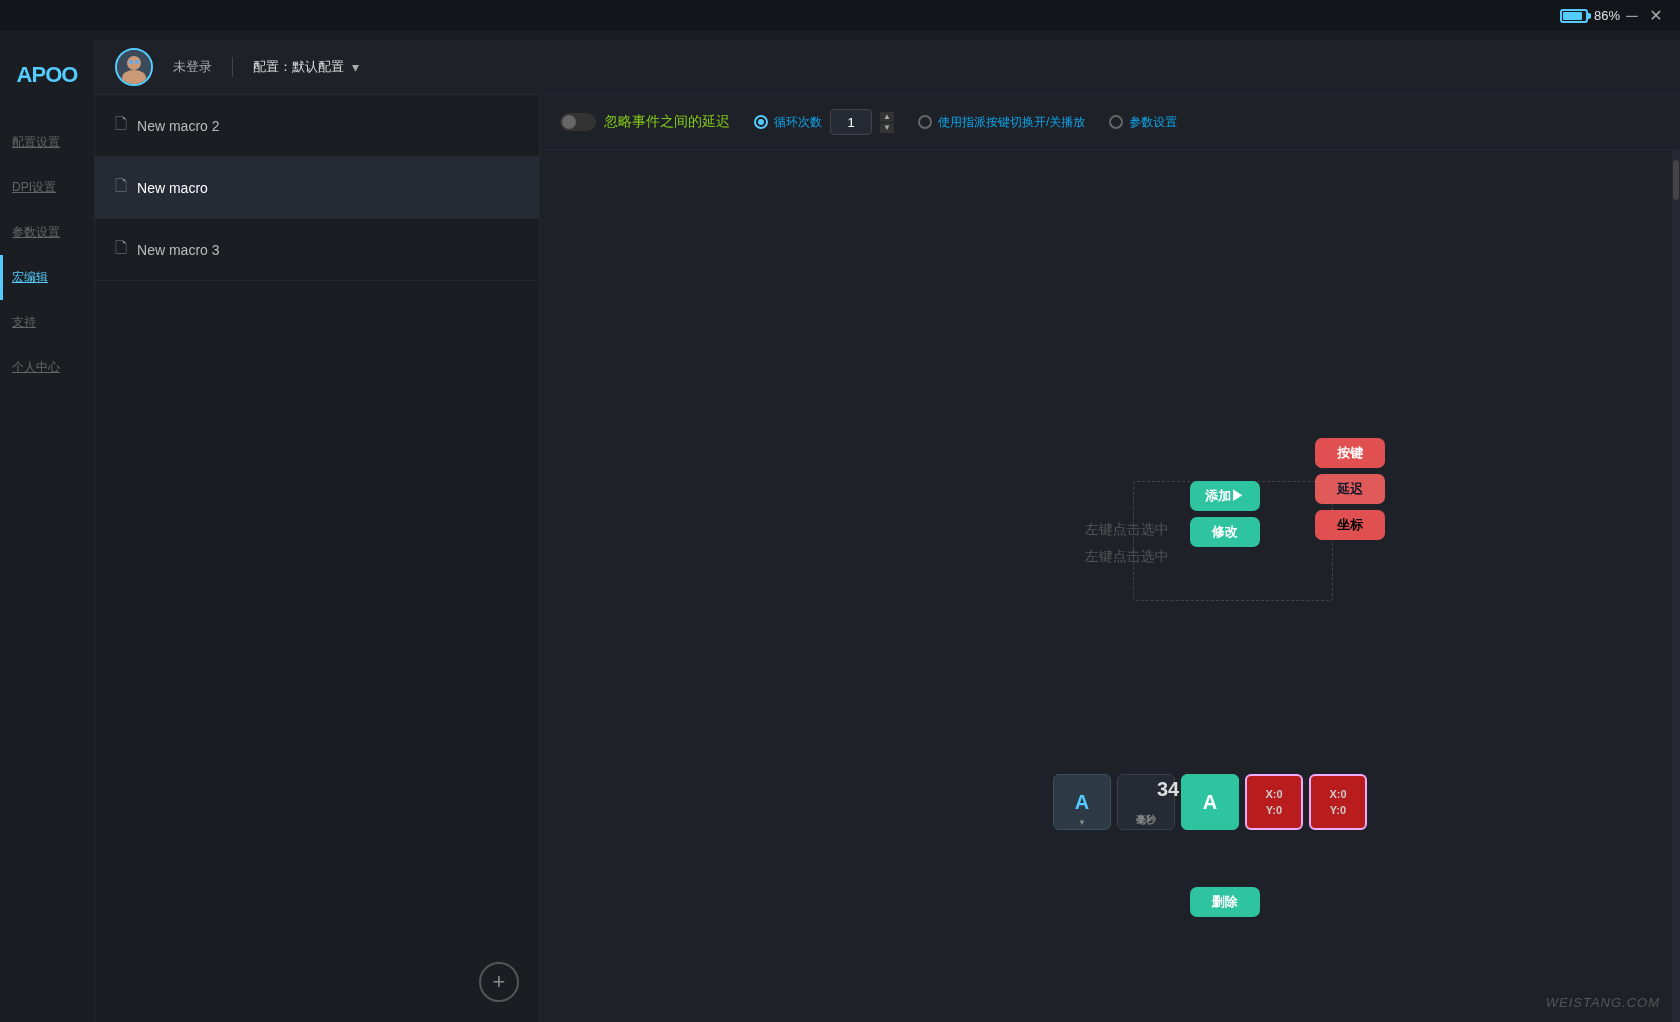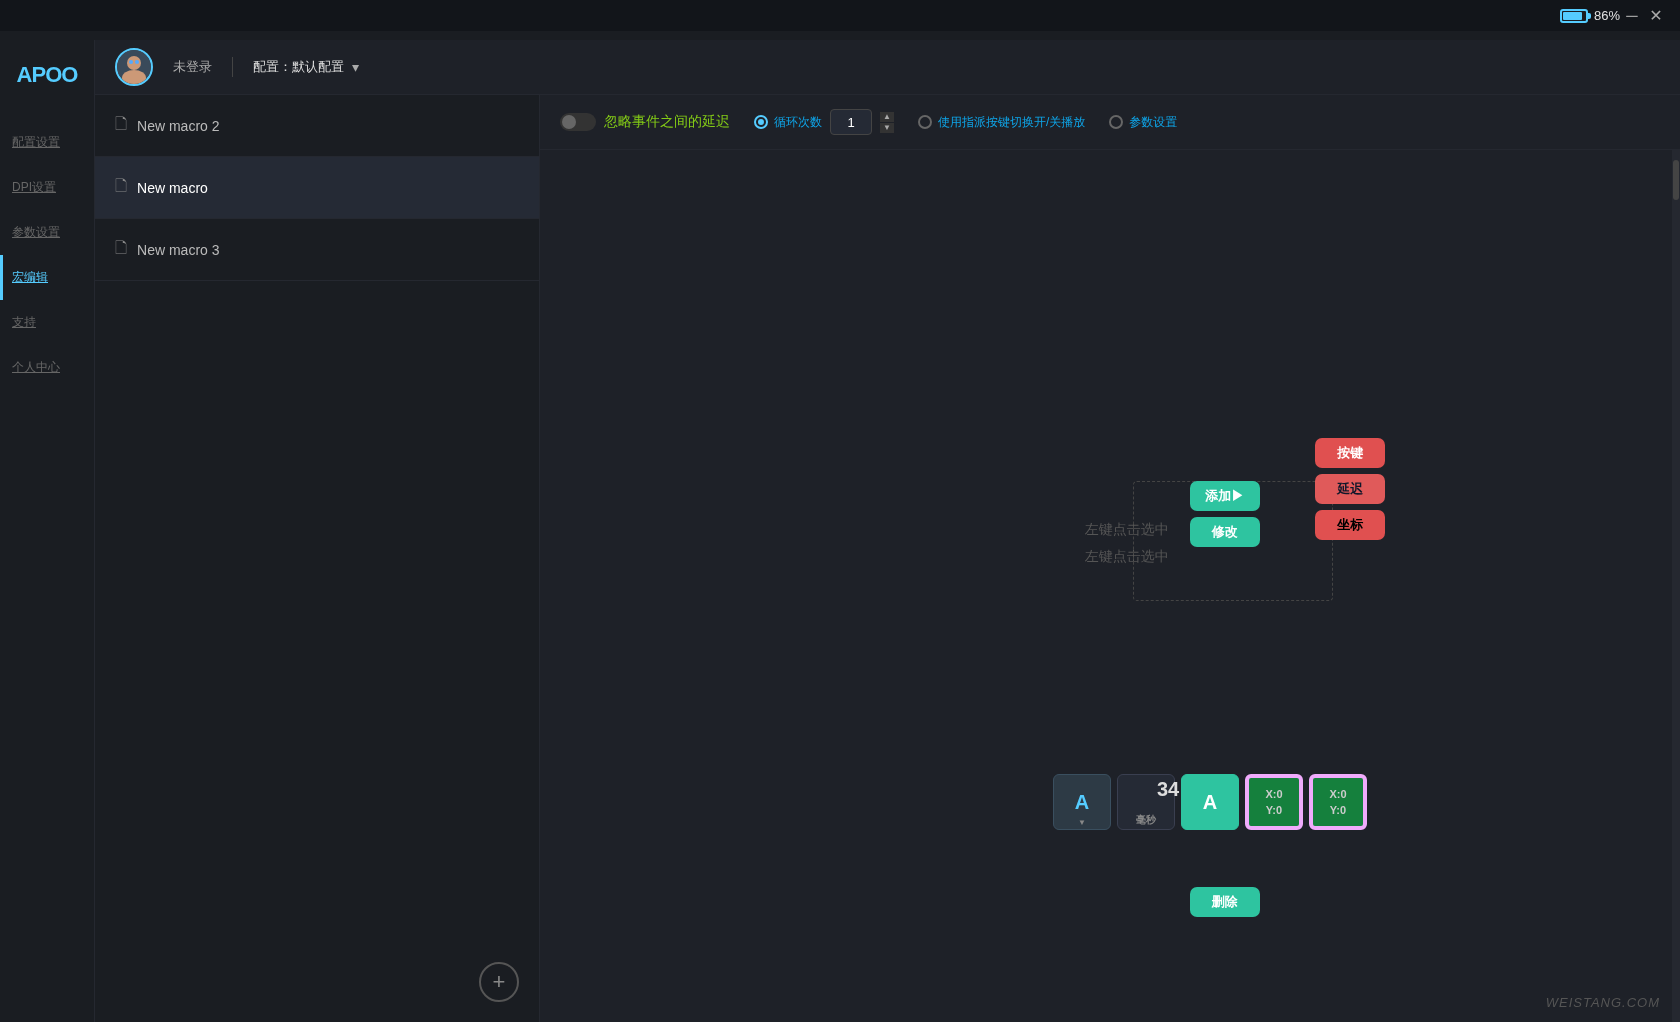--- a/index.html
+++ b/index.html
@@ -445,23 +445,23 @@
       color: #888;
       margin-top: 12px;
     }
     .block-chevron {
       position: absolute;
       bottom: 2px;
       font-size: 8px;
       color: #888;
     }
     .block-coord {
-      background: #15803d;
+      background: #b91c1c;
       color: #aaa;
-      border: 4px solid #f0abfc;
+      border: 2px solid #f0abfc;
       font-size: 10px;
     }
     .coord-text {
       font-size: 11px;
       color: #ccc;
       line-height: 1.5;
       text-align: center;
     }
 
     

